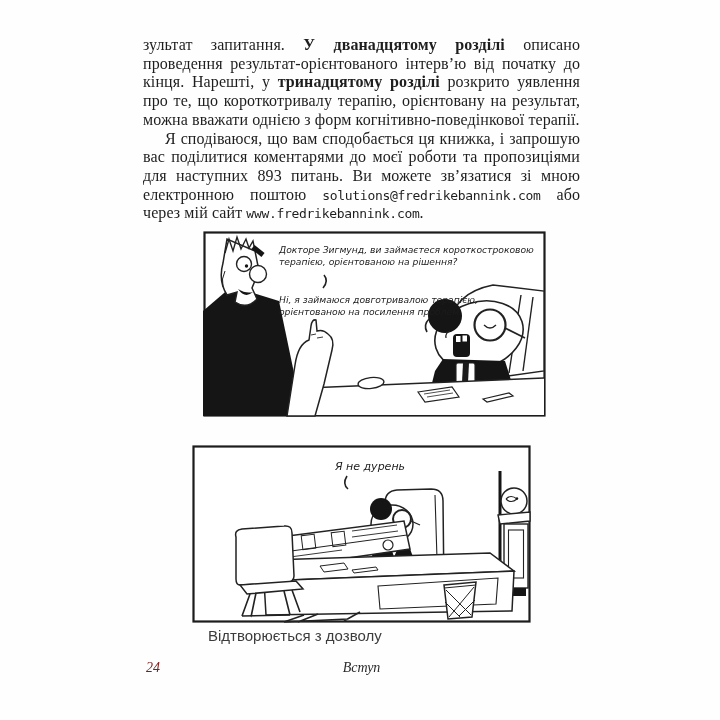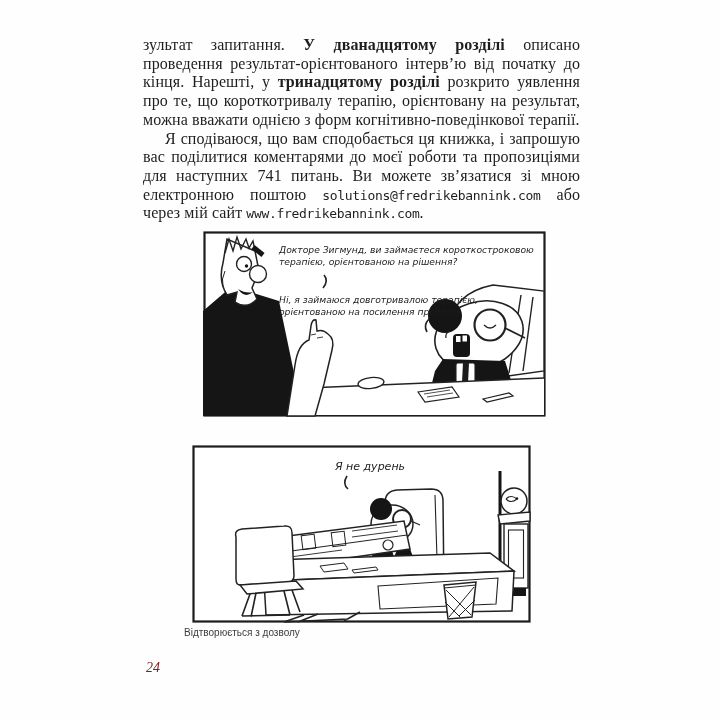--- a/index.html
+++ b/index.html
@@ -12,38 +12,38 @@
     position:absolute;left:143px;top:36px;width:437px;
     font-size:16px;line-height:1.17;text-align:justify;letter-spacing:.1px;
   }
   .text-block p{margin:0;}
   .p2{text-indent:22px;}
   .bold-seg{font-weight:bold;}
   .mono{font-family:"DejaVu Sans Mono",monospace;font-size:13px;letter-spacing:-.3px;}
   .cartoon{position:absolute;margin-left:13px;}
   .cartoon svg{display:block;}
   .caption{
-    position:absolute;left:184px;top:627px;
-    font-family:"Liberation Sans",sans-serif;font-size:10px;color:#3c3c3c;
+    position:absolute;left:208px;top:627px;
+    font-family:"Liberation Sans",sans-serif;font-size:15px;color:#3c3c3c;
   }
   .pagenum{position:absolute;left:146px;top:660px;font-style:italic;font-size:14px;color:#7f1d1d;}
   .footer-title{
     position:absolute;left:143px;top:660px;width:437px;text-align:center;
     font-style:italic;font-size:14px;color:#2a2a2a;
   }
   .speech{font-family:"DejaVu Sans",sans-serif;font-style:italic;fill:#1c1c1c;}
 </style>
 </head>
 <body>
 
 <div class="page">
 
   <div class="text-block">
     <p><span>зультат запитання. </span><b class="bold-seg">У дванадцятому розділі</b><span> описано проведення результат-орієнтованого інтерв’ю від початку до кінця. Нарешті, у </span><b class="bold-seg">тринадцятому розділі</b><span> розкрито уявлення про те, що короткотривалу терапію, орієнтовану на результат, можна вважати однією з форм когнітивно-поведінкової терапії.</span></p>
-    <p class="p2"><span>Я сподіваюся, що вам сподобається ця книжка, і запрошую вас поділитися коментарями до моєї роботи та пропозиціями для наступних 741 питань. Ви можете зв’язатися зі мною електронною поштою </span><span class="mono">solutions@fredrikebannink.com</span><span> або через мій сайт </span><span class="mono">www.fredrikebannink.com</span><span>.</span></p>
+    <p class="p2"><span>Я сподіваюся, що вам сподобається ця книжка, і запрошую вас поділитися коментарями до моєї роботи та пропозиціями для наступних 893 питань. Ви можете зв’язатися зі мною електронною поштою </span><span class="mono">solutions@fredrikebannink.com</span><span> або через мій сайт </span><span class="mono">www.fredrikebannink.com</span><span>.</span></p>
   </div>
 
   <div class="cartoon" style="left:190px;top:231px;">
     <svg width="343" height="186" viewBox="0 0 343 186">
       <rect x="1.5" y="1.5" width="340" height="183" fill="#ffffff" stroke="#1c1c1c" stroke-width="2.2"></rect>
 
       <g stroke="#222" stroke-width="1.4" fill="none">
         <path d="M246,96 Q250,62 290,54 L341,60 L341,140 L298,146 Z" fill="#ffffff"></path>
         <path d="M318,64 L306,142"></path>
         <path d="M330,66 L320,140"></path>
@@ -160,14 +160,15 @@
       <g>
         <text class="speech" x="178" y="25" font-size="11" text-anchor="middle">Я не дурень</text>
         <path d="M155,31 q-5,8 1,13" stroke="#222" stroke-width="1.6" fill="none"></path>
       </g>
     </svg>
   </div>
 
   <div class="caption">Відтворюється з дозволу</div>
 
   <div class="pagenum">24</div>
+  <div class="footer-title">Вступ</div>
 
 </div>
 
 </body></html>

